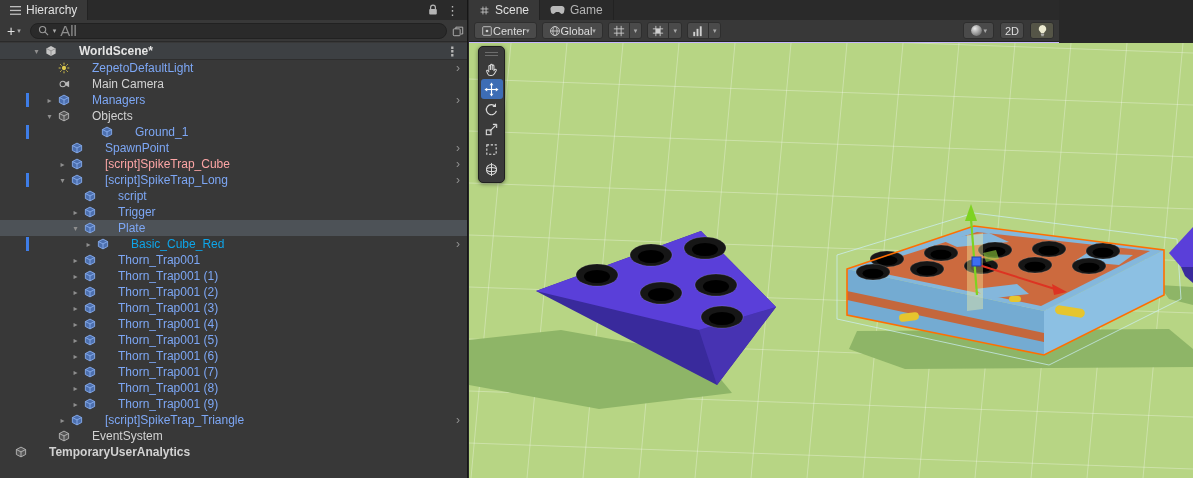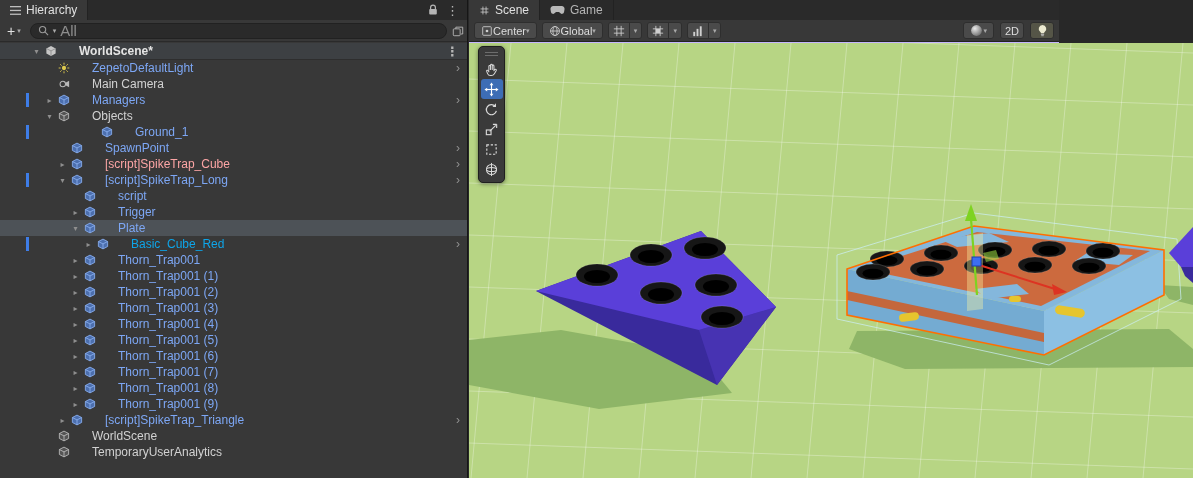--- a/index.html
+++ b/index.html
@@ -380,23 +380,23 @@
           <span class="chev">›</span>
         </div>
         <div class="trow" style="padding-left: 43px;">
           <span class="exp"></span>
           <span class="ticon">
             <svg width="12" height="12" viewBox="0 0 14 14">
               <path d="M7 1.3 12.4 4.1v5.8L7 12.7 1.6 9.9V4.1Z" fill="rgba(190,190,190,0.22)" stroke="#bdbdbd"></path>
               <path d="M1.6 4.1 7 6.9l5.4-2.8M7 6.9v5.8" fill="none" stroke="#bdbdbd"></path>
             </svg>
           </span>
-          <span class="lbl" style="color:#d2d2d2">WorldScene</span>
-        </div>
-        <div class="trow" style="padding-left: 43px;">
+          <span class="lbl" style="color:#d2d2d2">EventSystem</span>
+        </div>
+        <div class="trow" style=" font-weight: bold;">
           <span class="exp"></span>
           <span class="ticon">
             <svg width="12" height="12" viewBox="0 0 14 14">
               <path d="M7 1.3 12.4 4.1v5.8L7 12.7 1.6 9.9V4.1Z" fill="rgba(190,190,190,0.22)" stroke="#bdbdbd"></path>
               <path d="M1.6 4.1 7 6.9l5.4-2.8M7 6.9v5.8" fill="none" stroke="#bdbdbd"></path>
             </svg>
           </span>
           <span class="lbl" style="color:#d2d2d2">TemporaryUserAnalytics</span>
         </div>
       </div>

